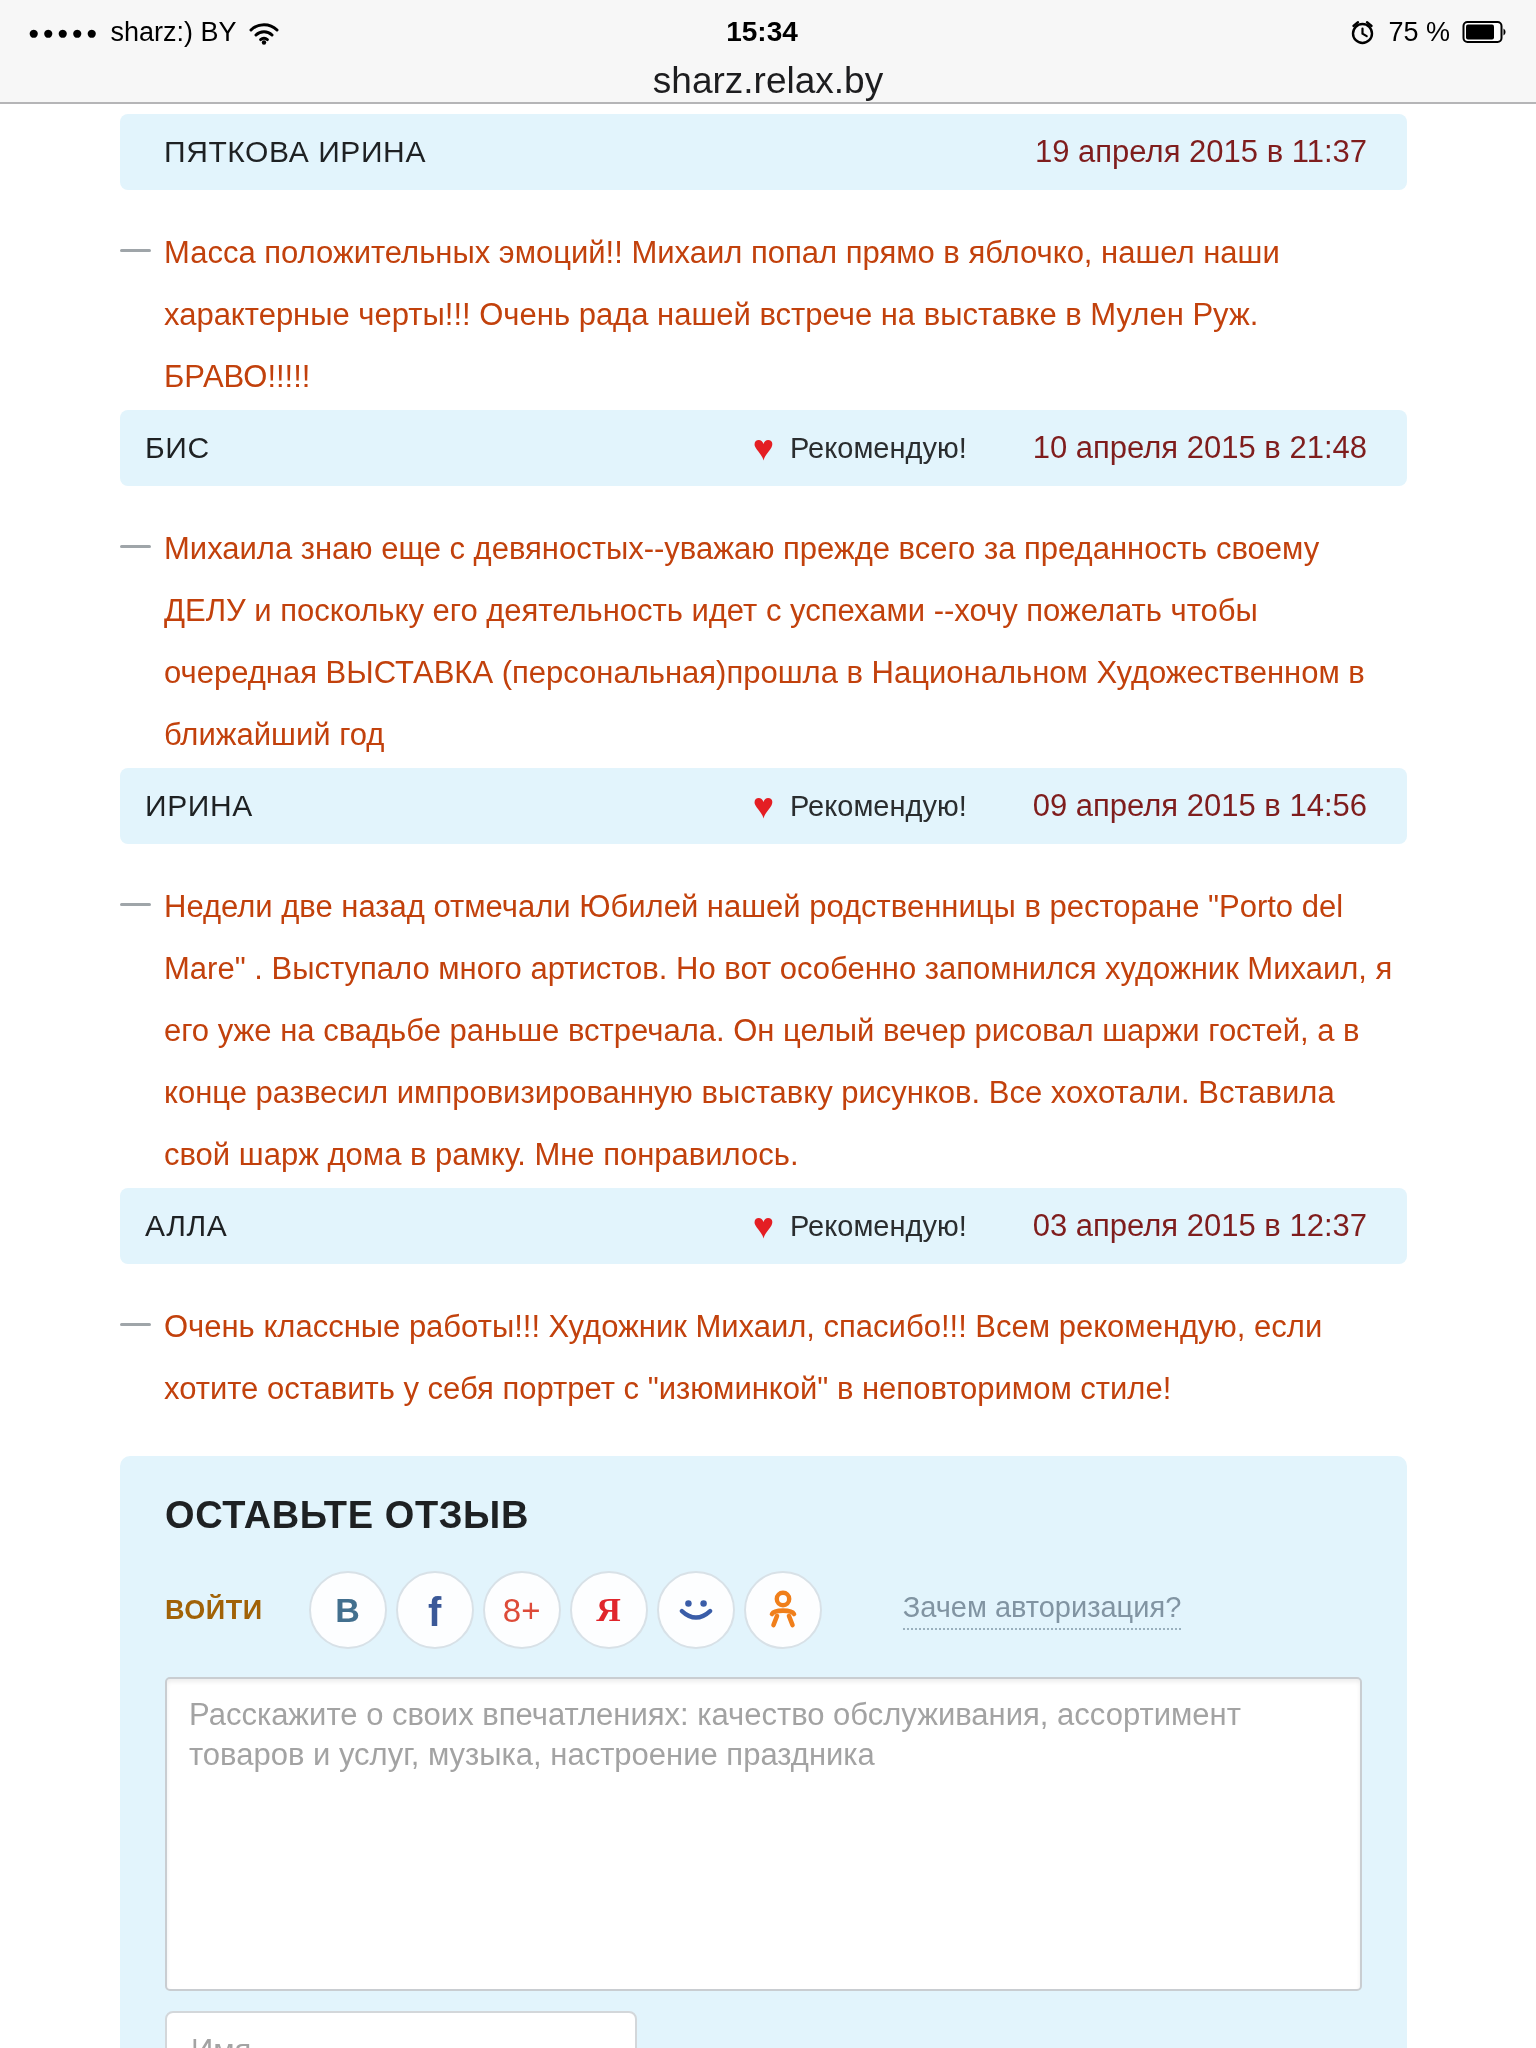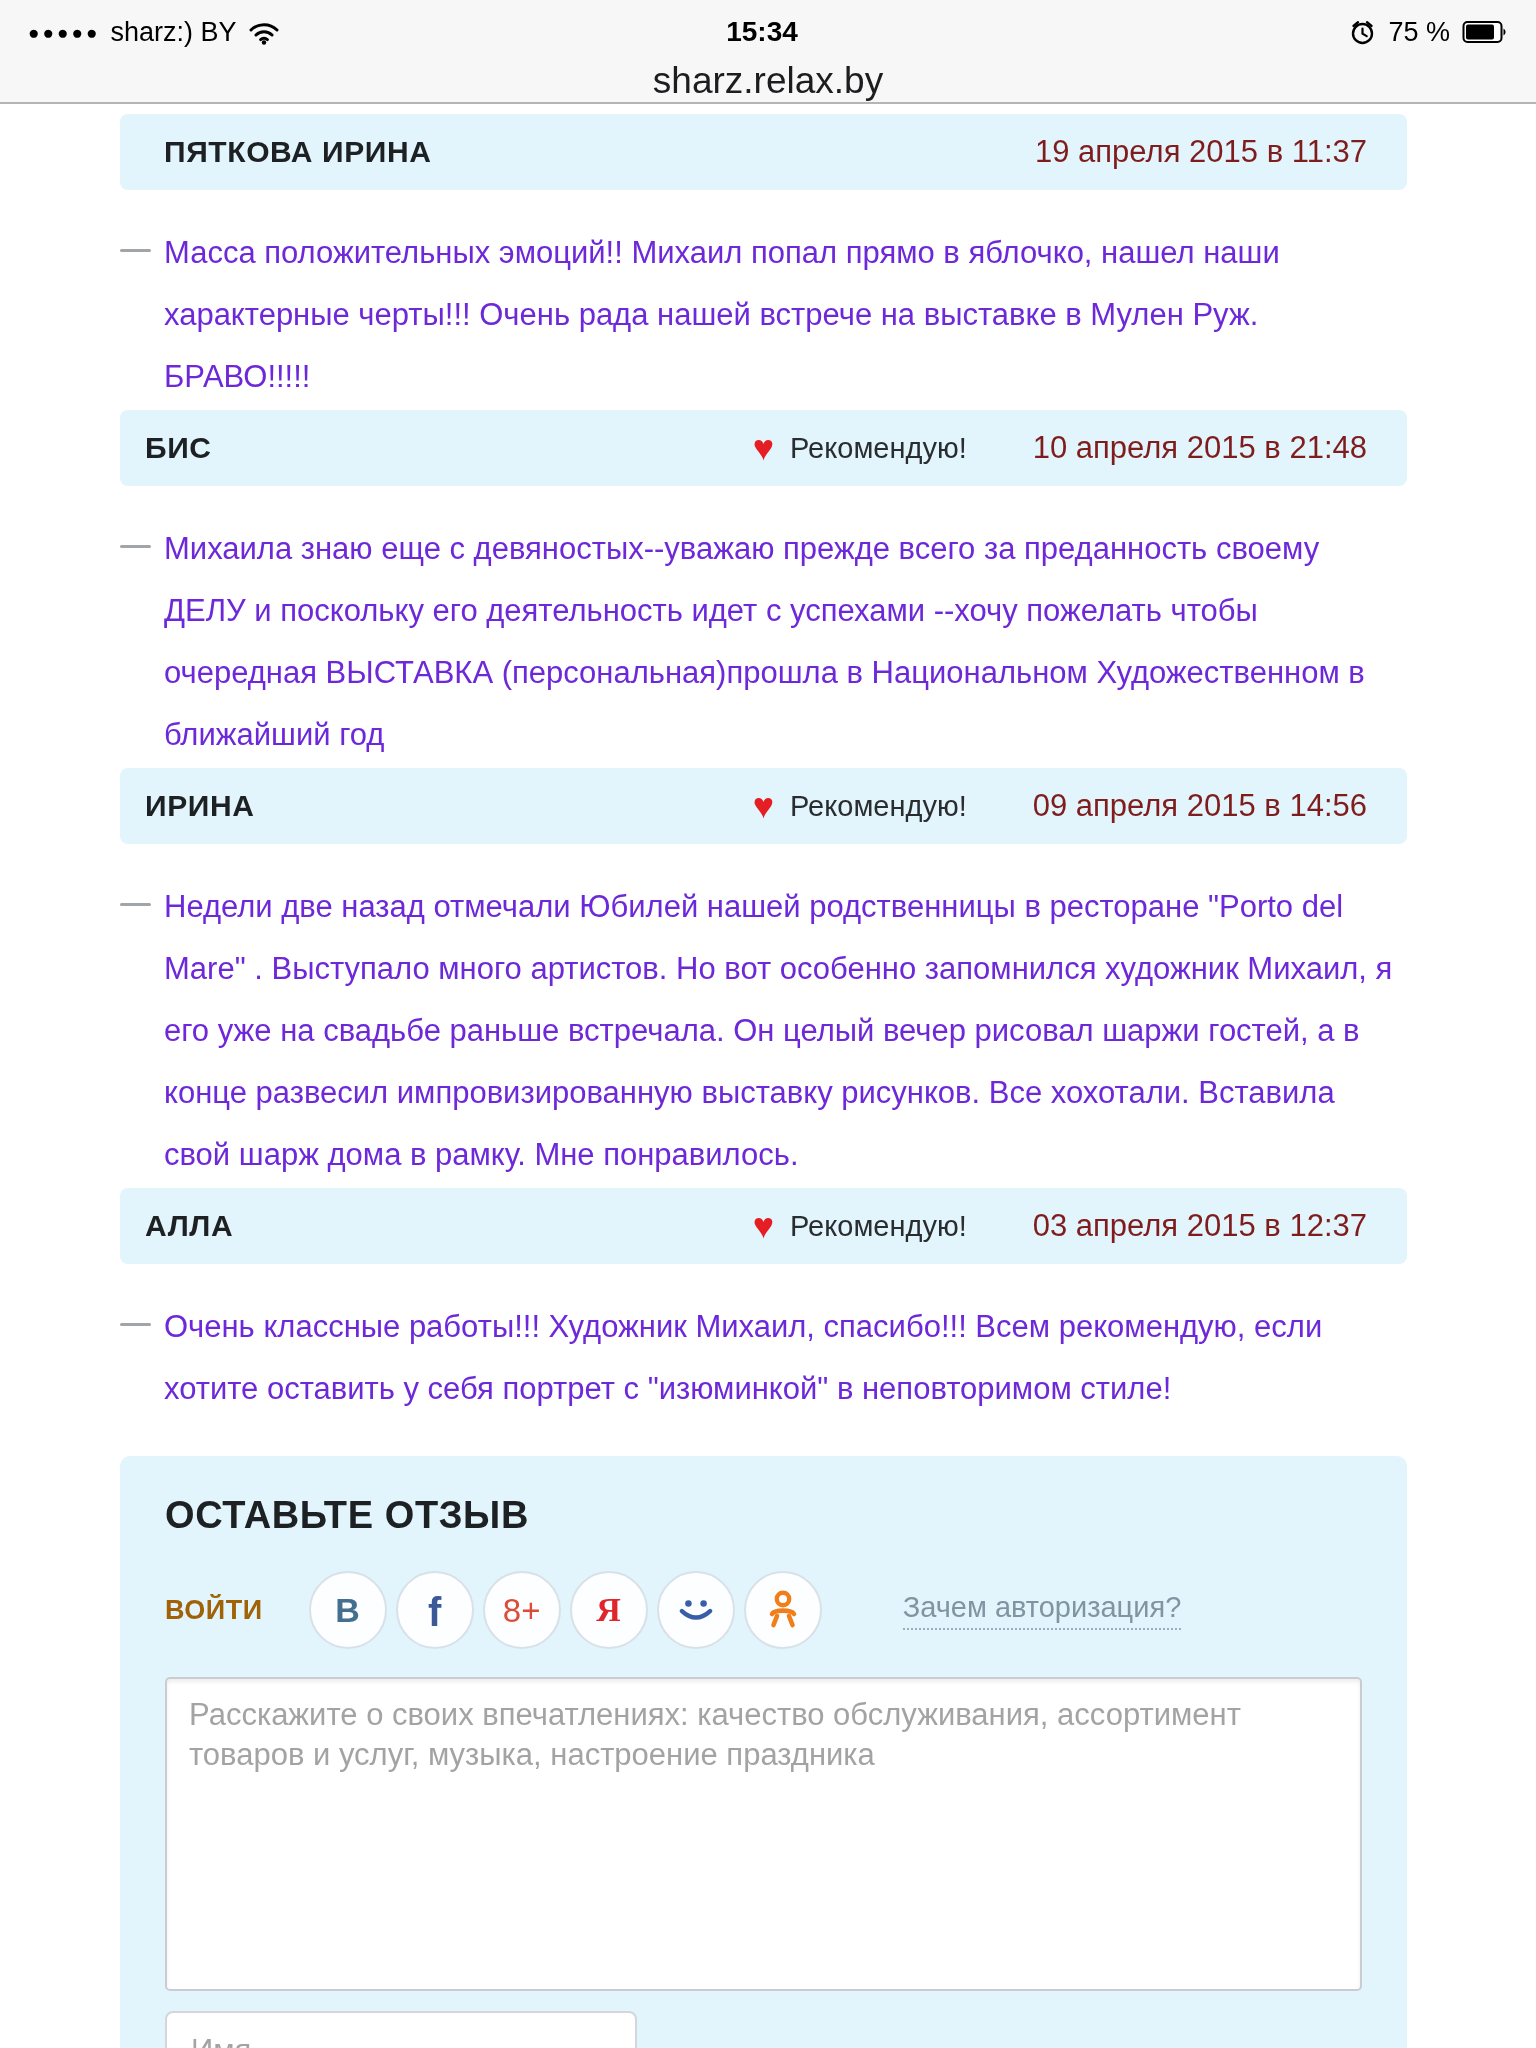--- a/index.html
+++ b/index.html
@@ -31,31 +31,31 @@
   
   .page{padding:0 129px 0 120px;}
   .rev-head{
     height:76px;background:#e2f4fc;border-radius:8px;
     display:flex;align-items:center;box-sizing:border-box;
     padding:0 40px 0 44px;
   }
   .rev-head.first{margin-top:10px;}
   .rev-head.next{margin-top:2px;padding-left:25px;}
   .rev-name{
-    font-weight:700;font-size:30px;color:#1e2123;letter-spacing:0.6px;
+    font-weight:400;font-size:30px;color:#1e2123;letter-spacing:0.6px;
     text-transform:uppercase;white-space:nowrap;
   }
   .spacer{flex:1;}
   .rec{display:flex;align-items:center;}
   .heart{font-size:36px;line-height:1;color:#e41e23;margin-right:16px;}
   .rec-label{font-size:29px;color:#2a2d2f;}
   .rev-date{font-size:31px;color:#7f1d1d;margin-left:66px;white-space:nowrap;}
   .rev-body{position:relative;padding-left:44px;margin:32px 0 2px 0;}
   .dash{position:absolute;left:0;top:27px;width:31px;height:3px;background:#9fa5a9;border-radius:2px;}
-  .rev-text{margin:0;font-size:31px;line-height:62px;color:#6d28d9;max-width:1243px;}
+  .rev-text{margin:0;font-size:31px;line-height:62px;color:#c2410c;max-width:1243px;}
   
   .form{
     margin-top:36px;background:#e2f4fc;border-radius:10px;
     box-sizing:border-box;padding:38px 45px 90px 45px;height:680px;
   }
   .form-title{
     margin:0;font-size:38px;font-weight:700;color:#1e2123;letter-spacing:0.6px;
     text-transform:uppercase;
   }
   .login-row{display:flex;align-items:center;margin-top:34px;}

